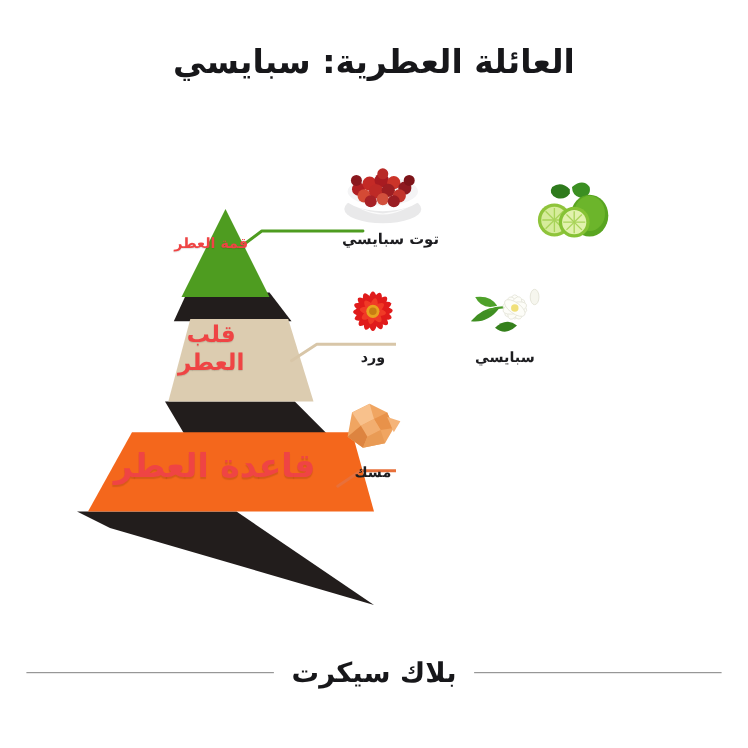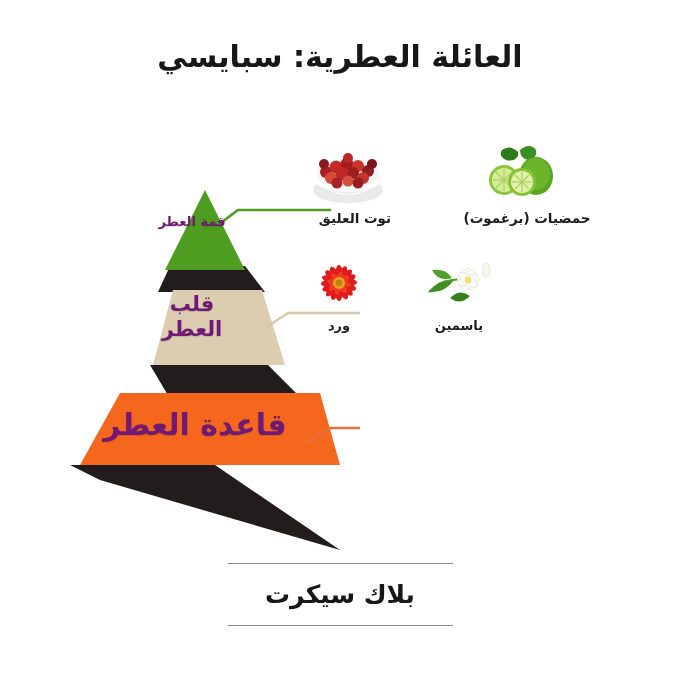--- a/index.html
+++ b/index.html
@@ -39,21 +39,21 @@
     left: 40px;
     top: 180px;
     width: 320px;
     height: 370px;
   }
   .pyramid svg { display: block; }
 
   .tierlabel {
     position: absolute;
     text-align: center;
-    color: #701a75;
+    color: #ef4444;
     font-weight: bold;
     direction: rtl;
     line-height: 1.18;
     pointer-events: none;
     text-shadow: 0 1px 1px rgba(0,0,0,0.12);
   }
   .lbl-top {
     left: 112px; top: 34px; width: 80px;
     font-size: 13px;
   }
@@ -112,21 +112,20 @@
   
   .footer {
     position: absolute;
     left: 0;
     bottom: 54px;
     width: 680px;
     display: flex;
     align-items: center;
     justify-content: center;
     gap: 16px;
-    flex-direction: column;
   }
   .footer-rule {
     height: 1px;
     background: #8c8c8c;
     flex: 0 0 auto;
   }
   .rule-right { width: 225px; }
   .rule-left  { width: 225px; }
   .footer-text {
     font-size: 25px;
@@ -193,21 +192,21 @@
               <circle cx="61" cy="38" r="6" fill="#c2342c"></circle>
               <circle cx="35" cy="43" r="5.5" fill="#a72127"></circle>
               <circle cx="46" cy="41" r="5.5" fill="#d2503c"></circle>
               <circle cx="56" cy="43" r="5.5" fill="#9a1d23"></circle>
               <circle cx="22" cy="24" r="5" fill="#8a181e"></circle>
               <circle cx="70" cy="24" r="5" fill="#7d1419"></circle>
               <circle cx="46" cy="18" r="5" fill="#b82b27"></circle>
             </g>
           </svg>
         </div>
-        <div class="note-label">توت العليق</div>
+        <div class="note-label">توت سبايسي</div>
       </div>
 
       <div class="note">
         <div class="note-art">
           <svg width="92" height="66" viewBox="0 0 92 66">
             <path d="M 44 12 Q 36 4 28 10 Q 24 16 32 20 Q 40 22 44 16 Z" fill="#2e7a1c"></path>
             <path d="M 46 10 Q 56 2 62 10 Q 64 18 54 20 Q 46 18 46 10 Z" fill="#3b8f22"></path>
             <ellipse cx="62" cy="36" rx="17" ry="19" fill="#59a521"></ellipse>
             <ellipse cx="62" cy="34" rx="14" ry="16" fill="#6cb52b"></ellipse>
             <ellipse cx="30" cy="40" rx="15" ry="15" fill="#8fc43b"></ellipse>
@@ -221,21 +220,20 @@
             <ellipse cx="48" cy="42" rx="14" ry="14" fill="#86c235"></ellipse>
             <ellipse cx="48" cy="42" rx="11" ry="11" fill="#e2f2ae"></ellipse>
             <g stroke="#a9d35a" stroke-width="1.2">
               <line x1="48" y1="32" x2="48" y2="52"></line>
               <line x1="38" y1="42" x2="58" y2="42"></line>
               <line x1="41" y1="35" x2="55" y2="49"></line>
               <line x1="55" y1="35" x2="41" y2="49"></line>
             </g>
           </svg>
         </div>
-        <div class="note-label">حمضيات (برغموت)</div>
       </div>
 
     </div>
 
     <div class="note-row row-middle">
 
 
       <div class="note">
         <div class="note-art">
           <svg width="78" height="62" viewBox="0 0 78 62">
@@ -279,27 +277,41 @@
                 <ellipse rx="5" ry="11" transform="rotate(153)"></ellipse>
                 <ellipse rx="5" ry="11" transform="rotate(204)"></ellipse>
                 <ellipse rx="5" ry="11" transform="rotate(255)"></ellipse>
                 <ellipse rx="5" ry="11" transform="rotate(306)"></ellipse>
               </g>
               <circle r="3.4" fill="#f0e07a"></circle>
             </g>
             <ellipse cx="66" cy="18" rx="4" ry="7" fill="#f6f6ee" stroke="#e0e0d2" stroke-width="0.7"></ellipse>
           </svg>
         </div>
-        <div class="note-label">ياسمين</div>
+        <div class="note-label">سبايسي</div>
       </div>
 
     </div>
 
     <div class="note-row row-base">
 
+      <div class="note">
+        <div class="note-art">
+          <svg width="78" height="62" viewBox="0 0 78 62">
+            <path d="M 20 18 L 36 10 L 52 18 L 58 32 L 50 46 L 30 50 L 16 40 Z" fill="#f0a561"></path>
+            <path d="M 20 18 L 36 10 L 40 24 L 28 30 Z" fill="#f8c18c"></path>
+            <path d="M 40 24 L 52 18 L 58 32 L 46 34 Z" fill="#e8924a"></path>
+            <path d="M 28 30 L 40 24 L 46 34 L 34 40 Z" fill="#f2ae70"></path>
+            <path d="M 16 40 L 28 30 L 34 40 L 30 50 Z" fill="#dd8440"></path>
+            <path d="M 34 40 L 46 34 L 50 46 L 30 50 Z" fill="#e99b55"></path>
+            <path d="M 52 22 L 64 26 L 58 36 Z" fill="#f5b478"></path>
+          </svg>
+        </div>
+        <div class="note-label">مسك</div>
+      </div>
 
 
 
     </div>
   </div>
 
   <div class="footer">
     <div class="footer-rule rule-right"></div>
     <div class="footer-text">بلاك سيكرت</div>
     <div class="footer-rule rule-left"></div>

